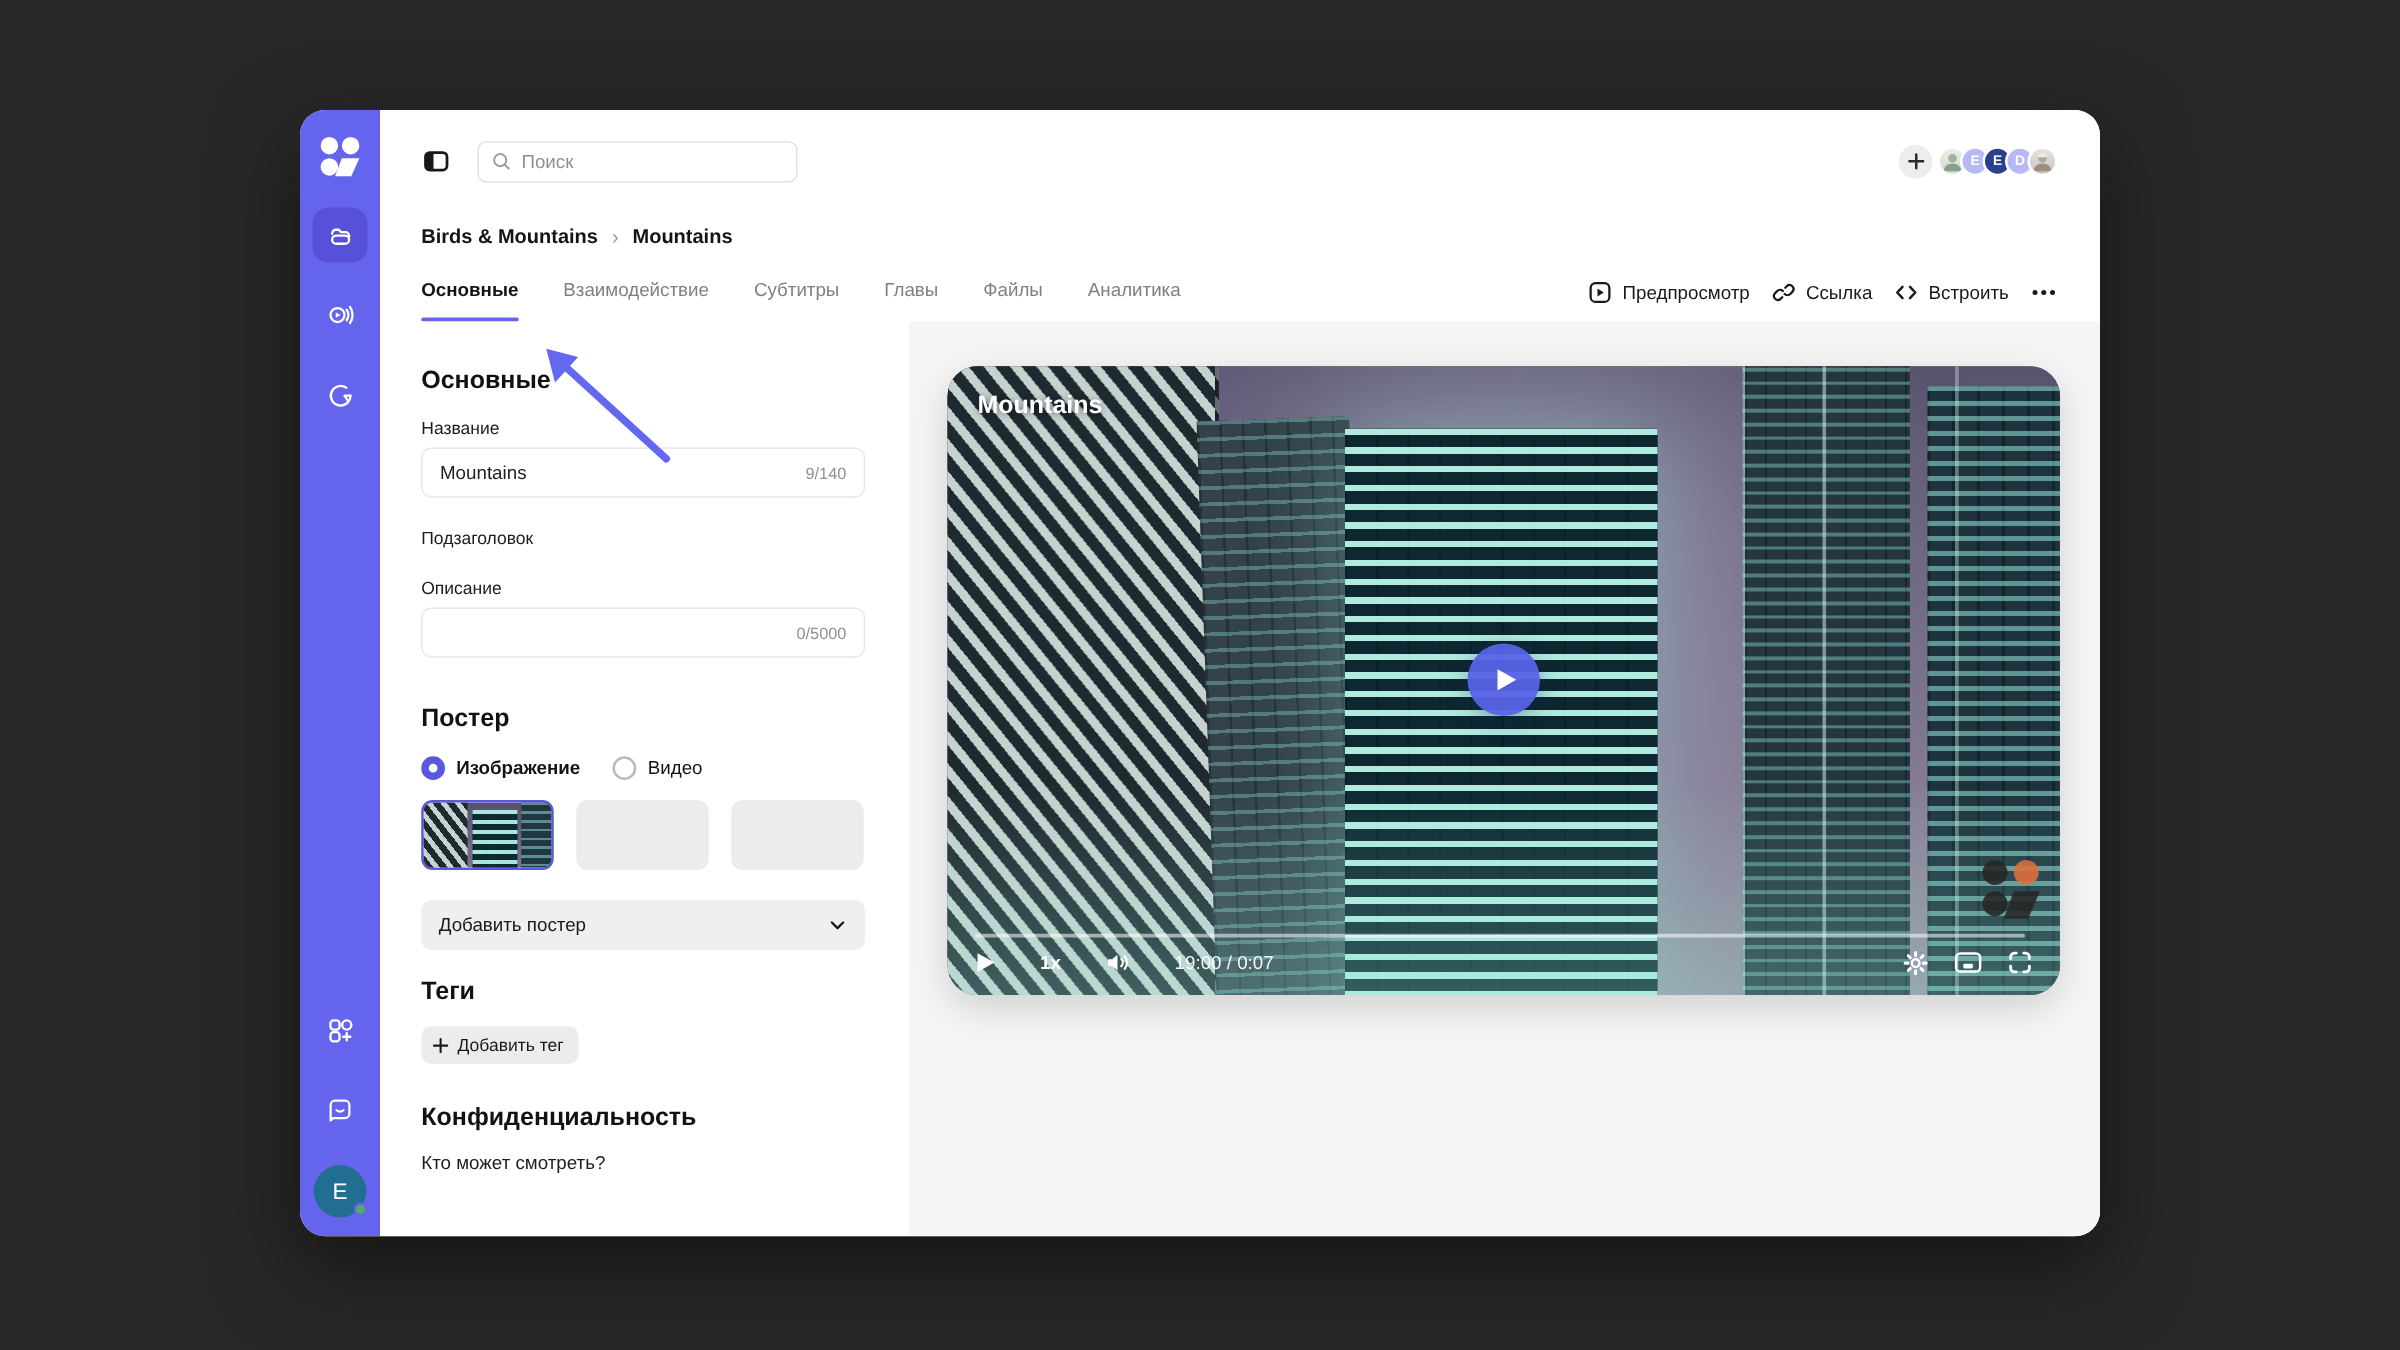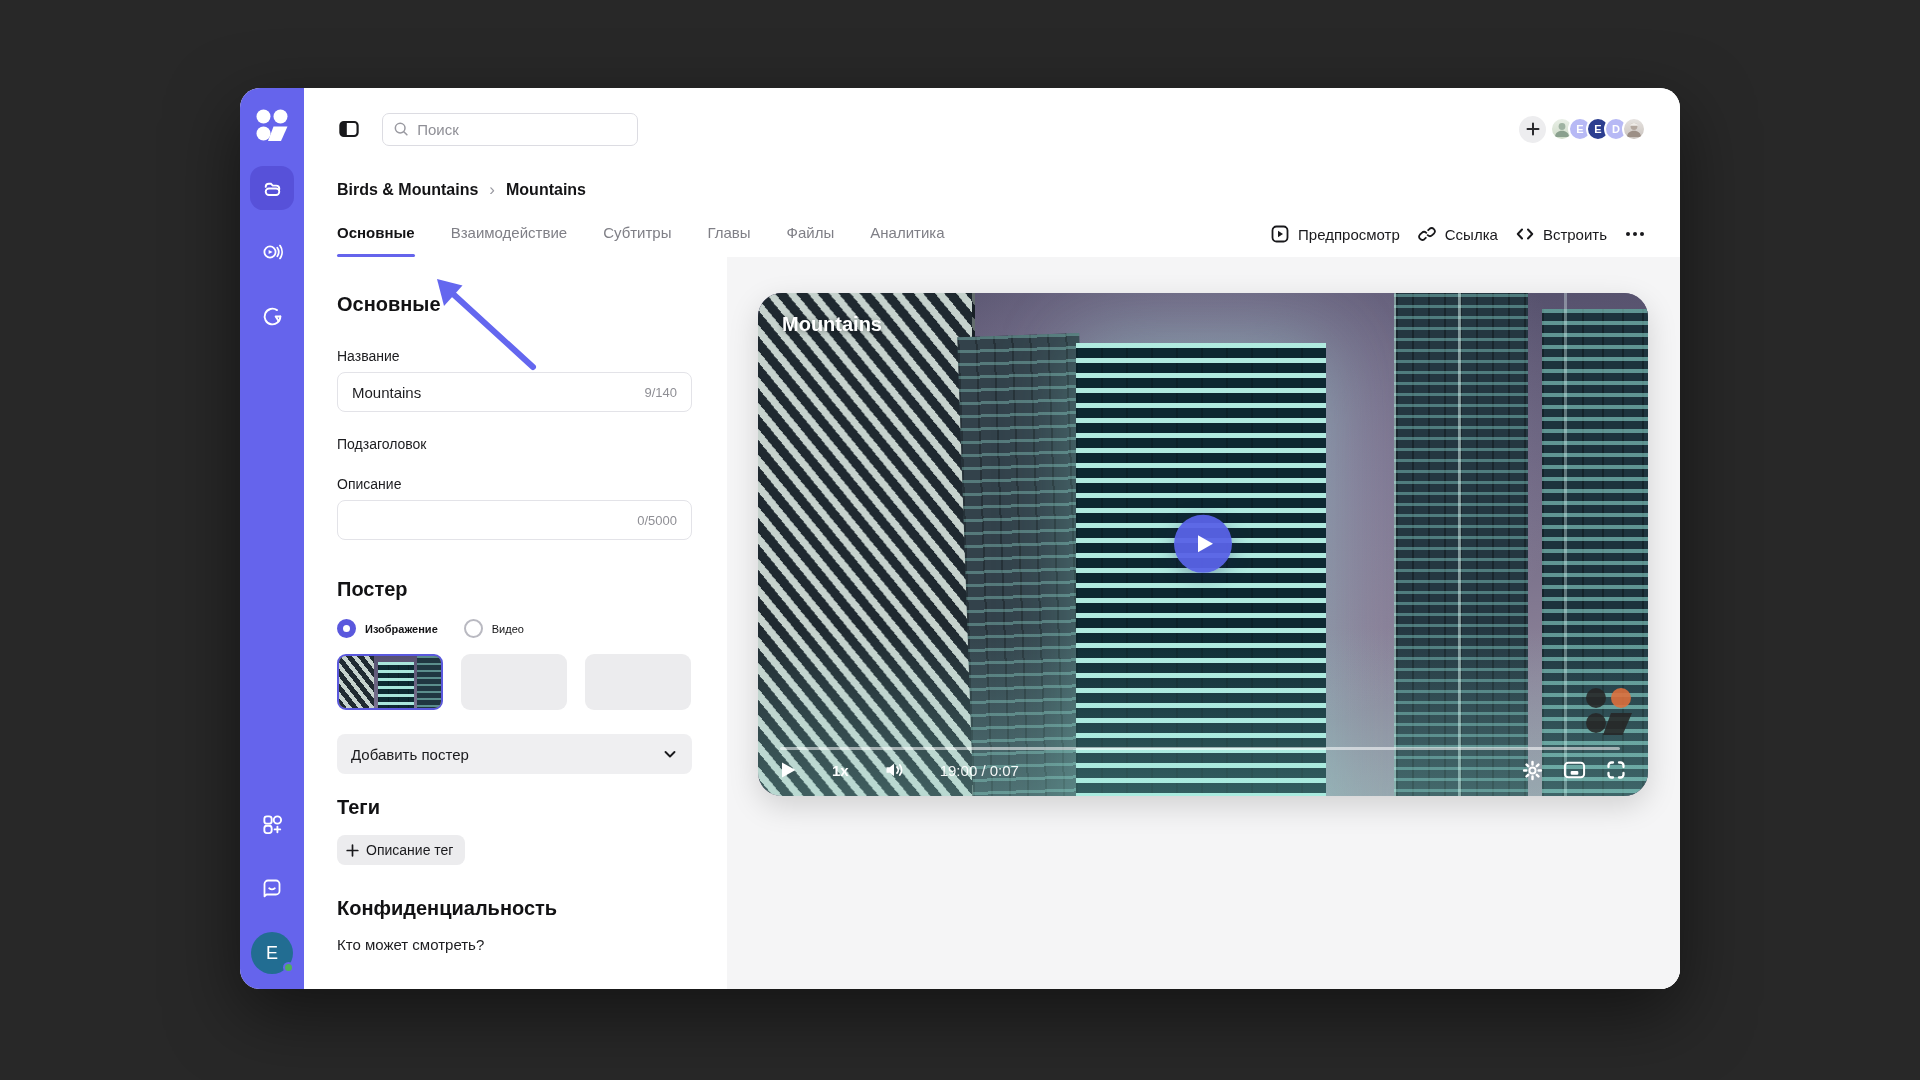--- a/index.html
+++ b/index.html
@@ -76,21 +76,21 @@
     display:flex; align-items:center; padding:0 14px; position:relative; background:#fff; }
   .f-input input { border:none; outline:none; flex:1; font-size:15px; color:#1d1d20;
     font-family:"Liberation Sans", sans-serif; background:transparent; }
   .counter { font-size:13px; color:#8f8f95; margin-left:8px; }
   .poster-h { margin-top:38px; }
   .radio-row { margin-top:18px; display:flex; align-items:center; gap:26px; }
   .radio-opt { display:flex; align-items:center; gap:9px; cursor:pointer; }
   .radio-opt .rd { width:19px; height:19px; border-radius:50%; }
   .rd.on { border:6px solid #5a58dd; background:#fff; }
   .rd.off { border:2px solid #b9b9c1; background:#fff; }
-  .radio-opt span { font-size:11px; color:#141416; font-weight:700; }
+  .radio-opt span { font-size:15px; color:#141416; font-weight:700; }
   .radio-opt.off span { font-weight:400; }
   .thumbs { margin-top:16px; display:flex; gap:18px; }
   .thumb { width:106px; height:56px; border-radius:9px; background:#ececee; cursor:pointer; position:relative; overflow:hidden; }
   .thumb.sel { border:2px solid #5a58dd; }
   .mini-sky { position:absolute; inset:0; background:linear-gradient(180deg,#565070,#7b7390); }
   .mini-stripes { position:absolute; left:-6px; top:0; width:40%; height:110%;
     background:repeating-linear-gradient(52deg,#202a31 0 5px,#c6d2cd 5px 9px); }
   .mini-tower { position:absolute; left:38%; top:6px; width:36%; height:100%;
     background-color:#0e2a33;
     background-image:repeating-linear-gradient(180deg,rgba(176,240,228,.95) 0 3px,rgba(14,42,51,.2) 3px 8px),
@@ -310,21 +310,21 @@
             <i></i>
         </div>
       </div>
     </div>
 
     <div class="content">
 
       <div class="form-pane">
         <div class="h-section">Основные</div>
 
-        <div class="f-label" style="margin-top:32px">Название</div>
+        <div class="f-label" style="margin-top:18px">Название</div>
         <div class="f-input">
           <input type="text" value="Mountains" style="">
           <span class="counter">9/140</span>
         </div>
 
         <div class="f-label">Подзаголовок</div>
 
         <div class="f-label">Описание</div>
         <div class="f-input">
           <input type="text" style="">
@@ -359,21 +359,21 @@
           <svg width="16" height="16" viewBox="0 0 16 16">
             <path d="M3.5 6 L8 10.5 L12.5 6" fill="none" stroke="#1a1a1d" stroke-width="1.9" stroke-linecap="round" stroke-linejoin="round"></path>
           </svg>
         </div>
 
         <div class="h-section tags-h">Теги</div>
         <div class="tag-btn">
           <svg width="13" height="13" viewBox="0 0 13 13">
             <path d="M6.5 1.2 v10.6 M1.2 6.5 h10.6" stroke="#1a1a1d" stroke-width="1.7" stroke-linecap="round"></path>
           </svg>
-          <span>Описание тег</span>
+          <span>Добавить тег</span>
         </div>
 
         <div class="h-section priv-h">Конфиденциальность</div>
         <div class="priv-q">Кто может смотреть?</div>
       </div>
 
       <div class="view-pane">
         <div class="player">
           <div class="v-sky"></div>
           <div class="v-haze"></div>

